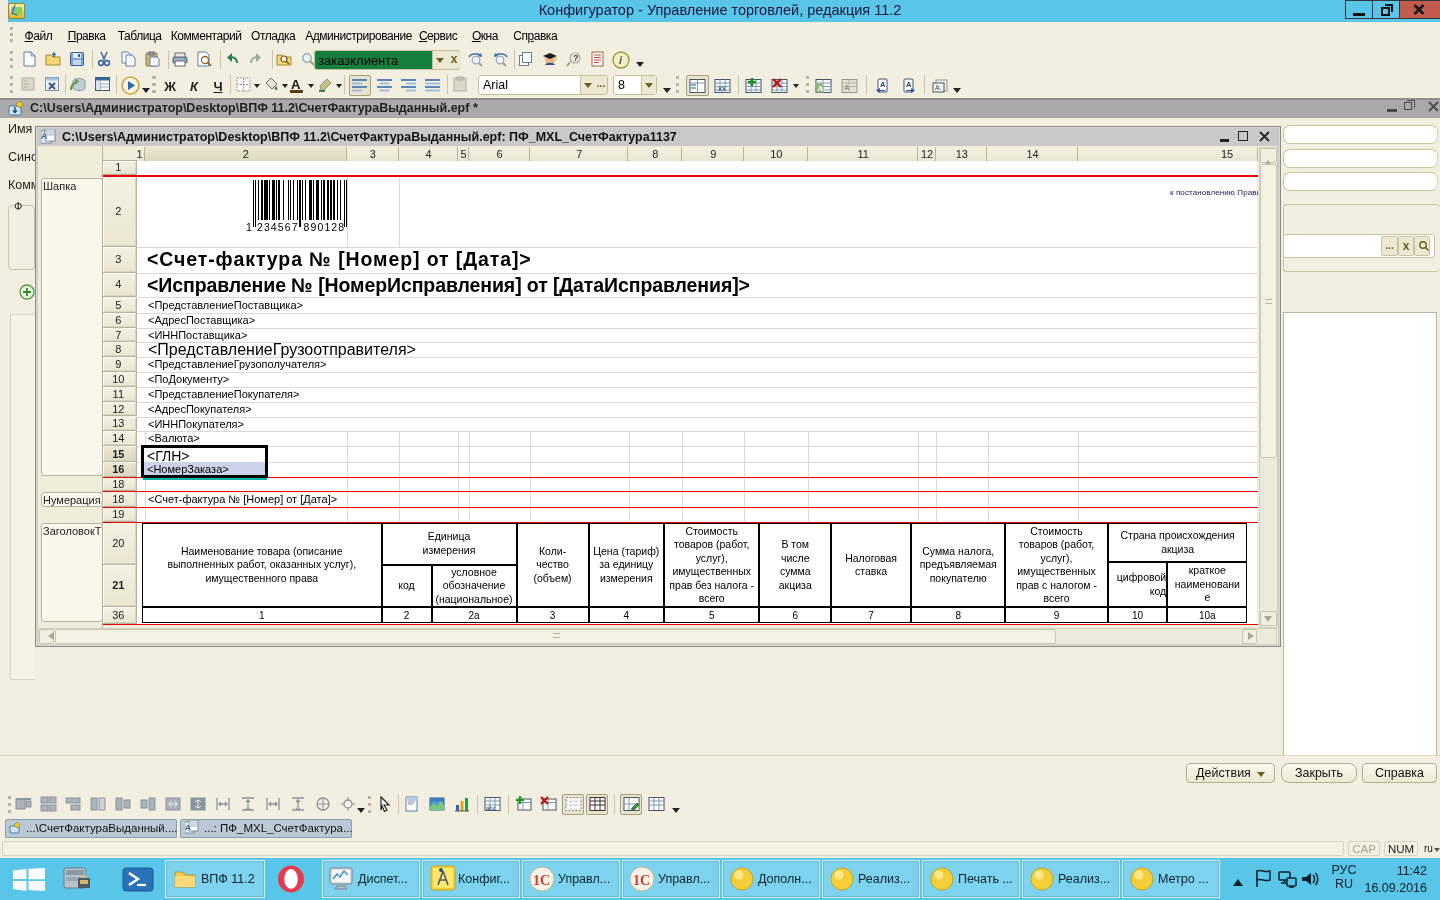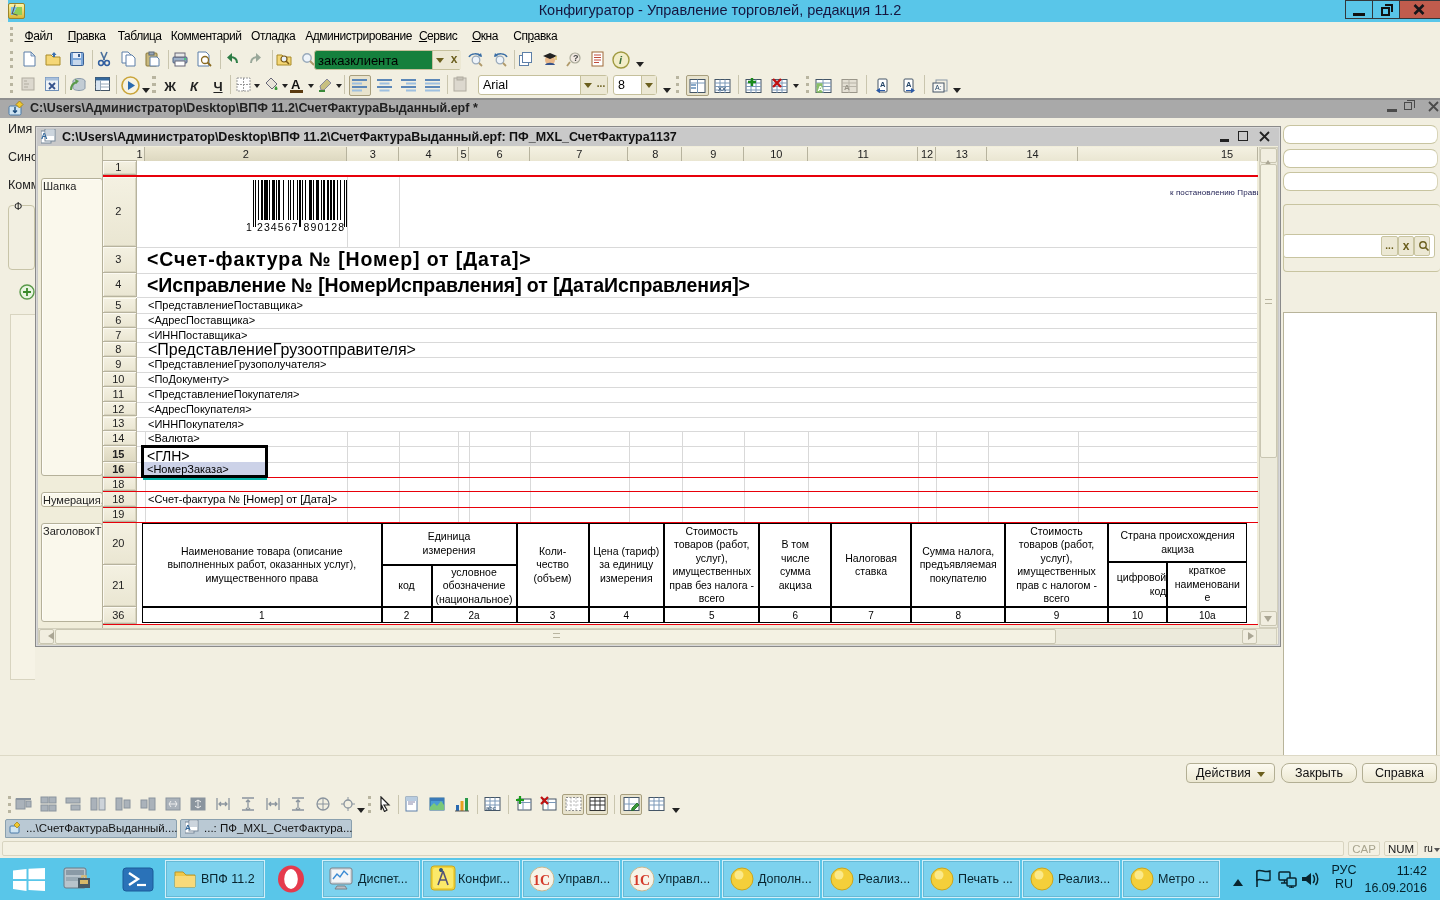--- a/index.html
+++ b/index.html
@@ -419,21 +419,21 @@
 <div class="ab" style="left:103px;top:462.9px;width:30.6px;text-align:center;font-size:11px;font-weight:bold;color:#222">16</div>
 <div class="ab" style="left:103px;top:476.7px;width:33.6px;height:14.6px;background:linear-gradient(#f4f1e2,#eae6d2);border-right:1px solid #b7b39e;border-bottom:1px solid #b7b39e;box-shadow:inset 1px 1px 0 #fcfaf2,inset -1px -1px 0 #d9d5c0"></div>
 <div class="ab" style="left:103px;top:477.5px;width:30.6px;text-align:center;font-size:11px;font-weight:normal;color:#222">18</div>
 <div class="ab" style="left:103px;top:491.3px;width:33.6px;height:16.0px;background:linear-gradient(#f4f1e2,#eae6d2);border-right:1px solid #b7b39e;border-bottom:1px solid #b7b39e;box-shadow:inset 1px 1px 0 #fcfaf2,inset -1px -1px 0 #d9d5c0"></div>
 <div class="ab" style="left:103px;top:492.8px;width:30.6px;text-align:center;font-size:11px;font-weight:normal;color:#222">18</div>
 <div class="ab" style="left:103px;top:507.3px;width:33.6px;height:14.7px;background:linear-gradient(#f4f1e2,#eae6d2);border-right:1px solid #b7b39e;border-bottom:1px solid #b7b39e;box-shadow:inset 1px 1px 0 #fcfaf2,inset -1px -1px 0 #d9d5c0"></div>
 <div class="ab" style="left:103px;top:508.1px;width:30.6px;text-align:center;font-size:11px;font-weight:normal;color:#222">19</div>
 <div class="ab" style="left:103px;top:522.0px;width:33.6px;height:42.5px;background:linear-gradient(#f4f1e2,#eae6d2);border-right:1px solid #b7b39e;border-bottom:1px solid #b7b39e;box-shadow:inset 1px 1px 0 #fcfaf2,inset -1px -1px 0 #d9d5c0"></div>
 <div class="ab" style="left:103px;top:536.8px;width:30.6px;text-align:center;font-size:11px;font-weight:normal;color:#222">20</div>
 <div class="ab" style="left:103px;top:564.5px;width:33.6px;height:42.5px;background:linear-gradient(#f4f1e2,#eae6d2);border-right:1px solid #b7b39e;border-bottom:1px solid #b7b39e;box-shadow:inset 1px 1px 0 #fcfaf2,inset -1px -1px 0 #d9d5c0"></div>
-<div class="ab" style="left:103px;top:579.2px;width:30.6px;text-align:center;font-size:11px;font-weight:normal;color:#222">21</div>
+<div class="ab" style="left:103px;top:579.2px;width:30.6px;text-align:center;font-size:11px;font-weight:bold;color:#222">21</div>
 <div class="ab" style="left:103px;top:607.0px;width:33.6px;height:16.5px;background:linear-gradient(#f4f1e2,#eae6d2);border-right:1px solid #b7b39e;border-bottom:1px solid #b7b39e;box-shadow:inset 1px 1px 0 #fcfaf2,inset -1px -1px 0 #d9d5c0"></div>
 <div class="ab" style="left:103px;top:608.8px;width:30.6px;text-align:center;font-size:11px;font-weight:normal;color:#222">36</div>
 <div class="ab" style="left:38px;top:146px;width:65px;height:484px;background:#f0edda;border-right:1px solid #b7b39e"></div>
 <div class="ab" style="left:40.5px;top:177.5px;width:62px;height:298.5px;background:#faf8ec;border:1px solid #b5b19a;border-radius:3px;box-shadow:inset 1px 1px 0 #fefdf8"></div>
 <div class="ab" style="left:43px;top:179.5px;font-size:11px;color:#222;white-space:nowrap;overflow:hidden;width:59px">Шапка</div>
 <div class="ab" style="left:40.5px;top:492.0px;width:62px;height:14.5px;background:#faf8ec;border:1px solid #b5b19a;border-radius:3px;box-shadow:inset 1px 1px 0 #fefdf8"></div>
 <div class="ab" style="left:43px;top:494.0px;font-size:11px;color:#222;white-space:nowrap;overflow:hidden;width:59px">Нумерация.</div>
 <div class="ab" style="left:40.5px;top:522.8px;width:62px;height:99.7px;background:#faf8ec;border:1px solid #b5b19a;border-radius:3px;box-shadow:inset 1px 1px 0 #fefdf8"></div>
 <div class="ab" style="left:43px;top:524.8px;font-size:11px;color:#222;white-space:nowrap;overflow:hidden;width:59px">ЗаголовокТ</div>
 <div class="ab" style="left:136.6px;top:246.6px;width:1120.9px;height:1px;background:#d9d9d9"></div>

